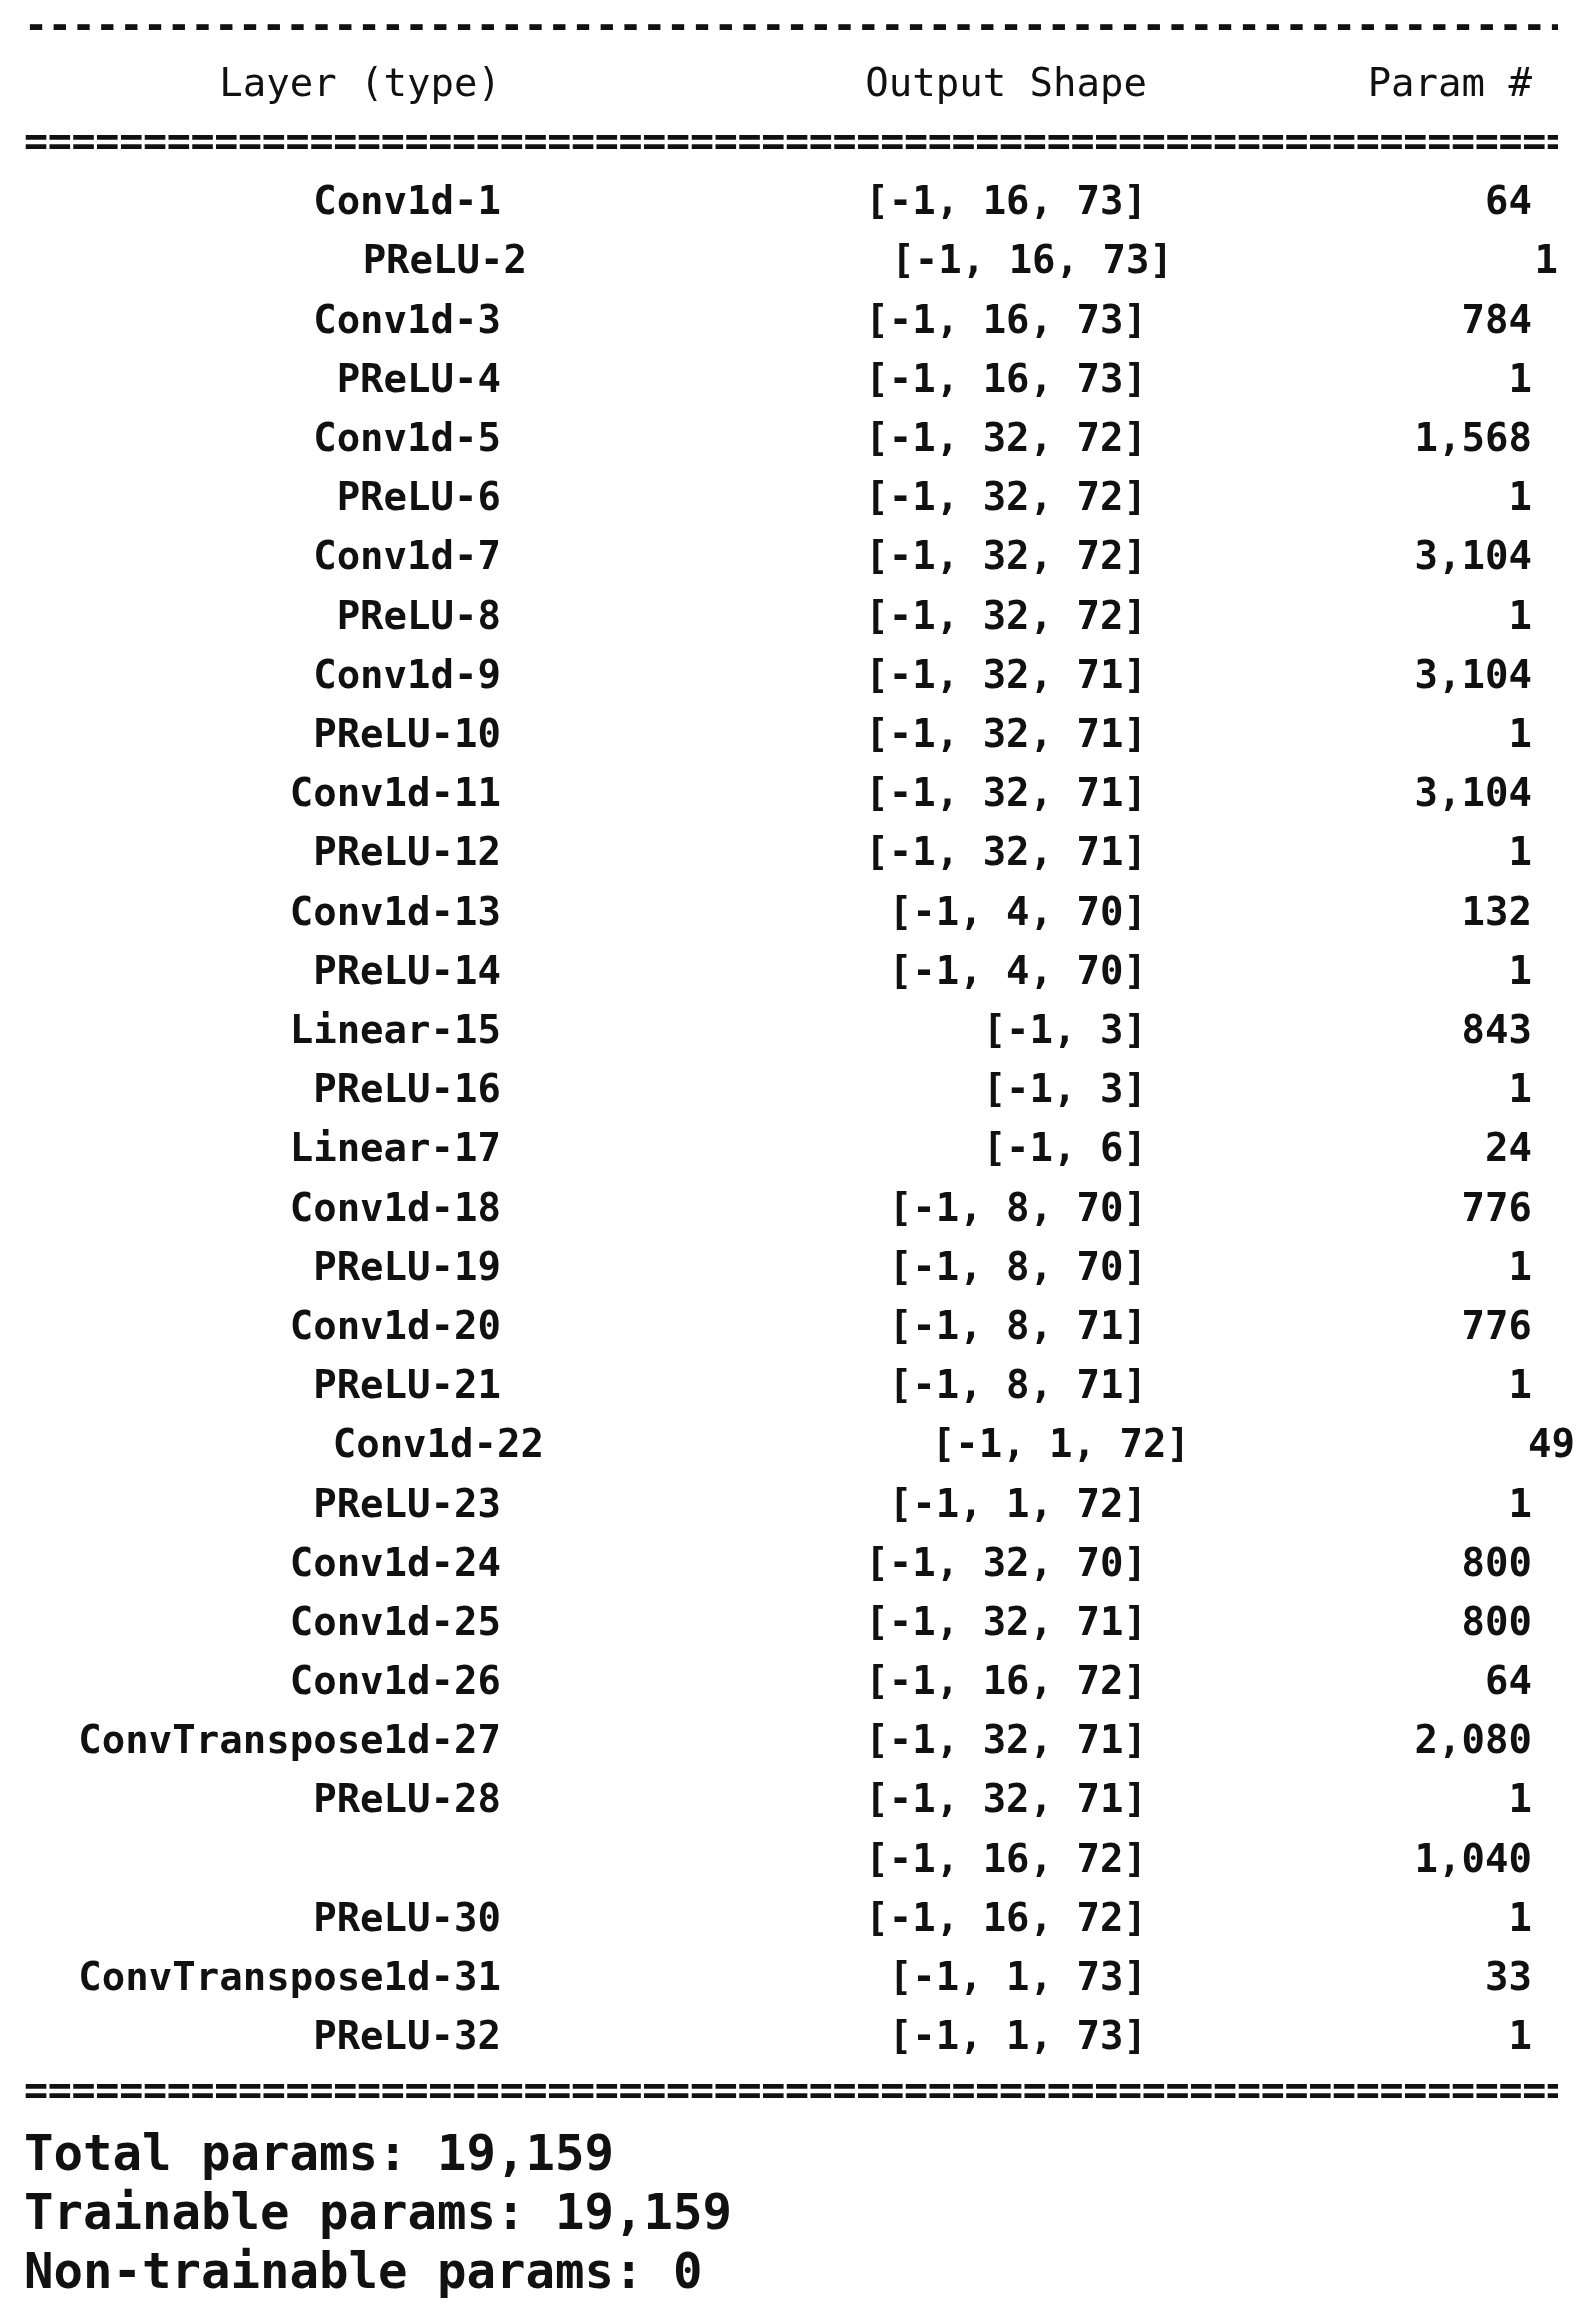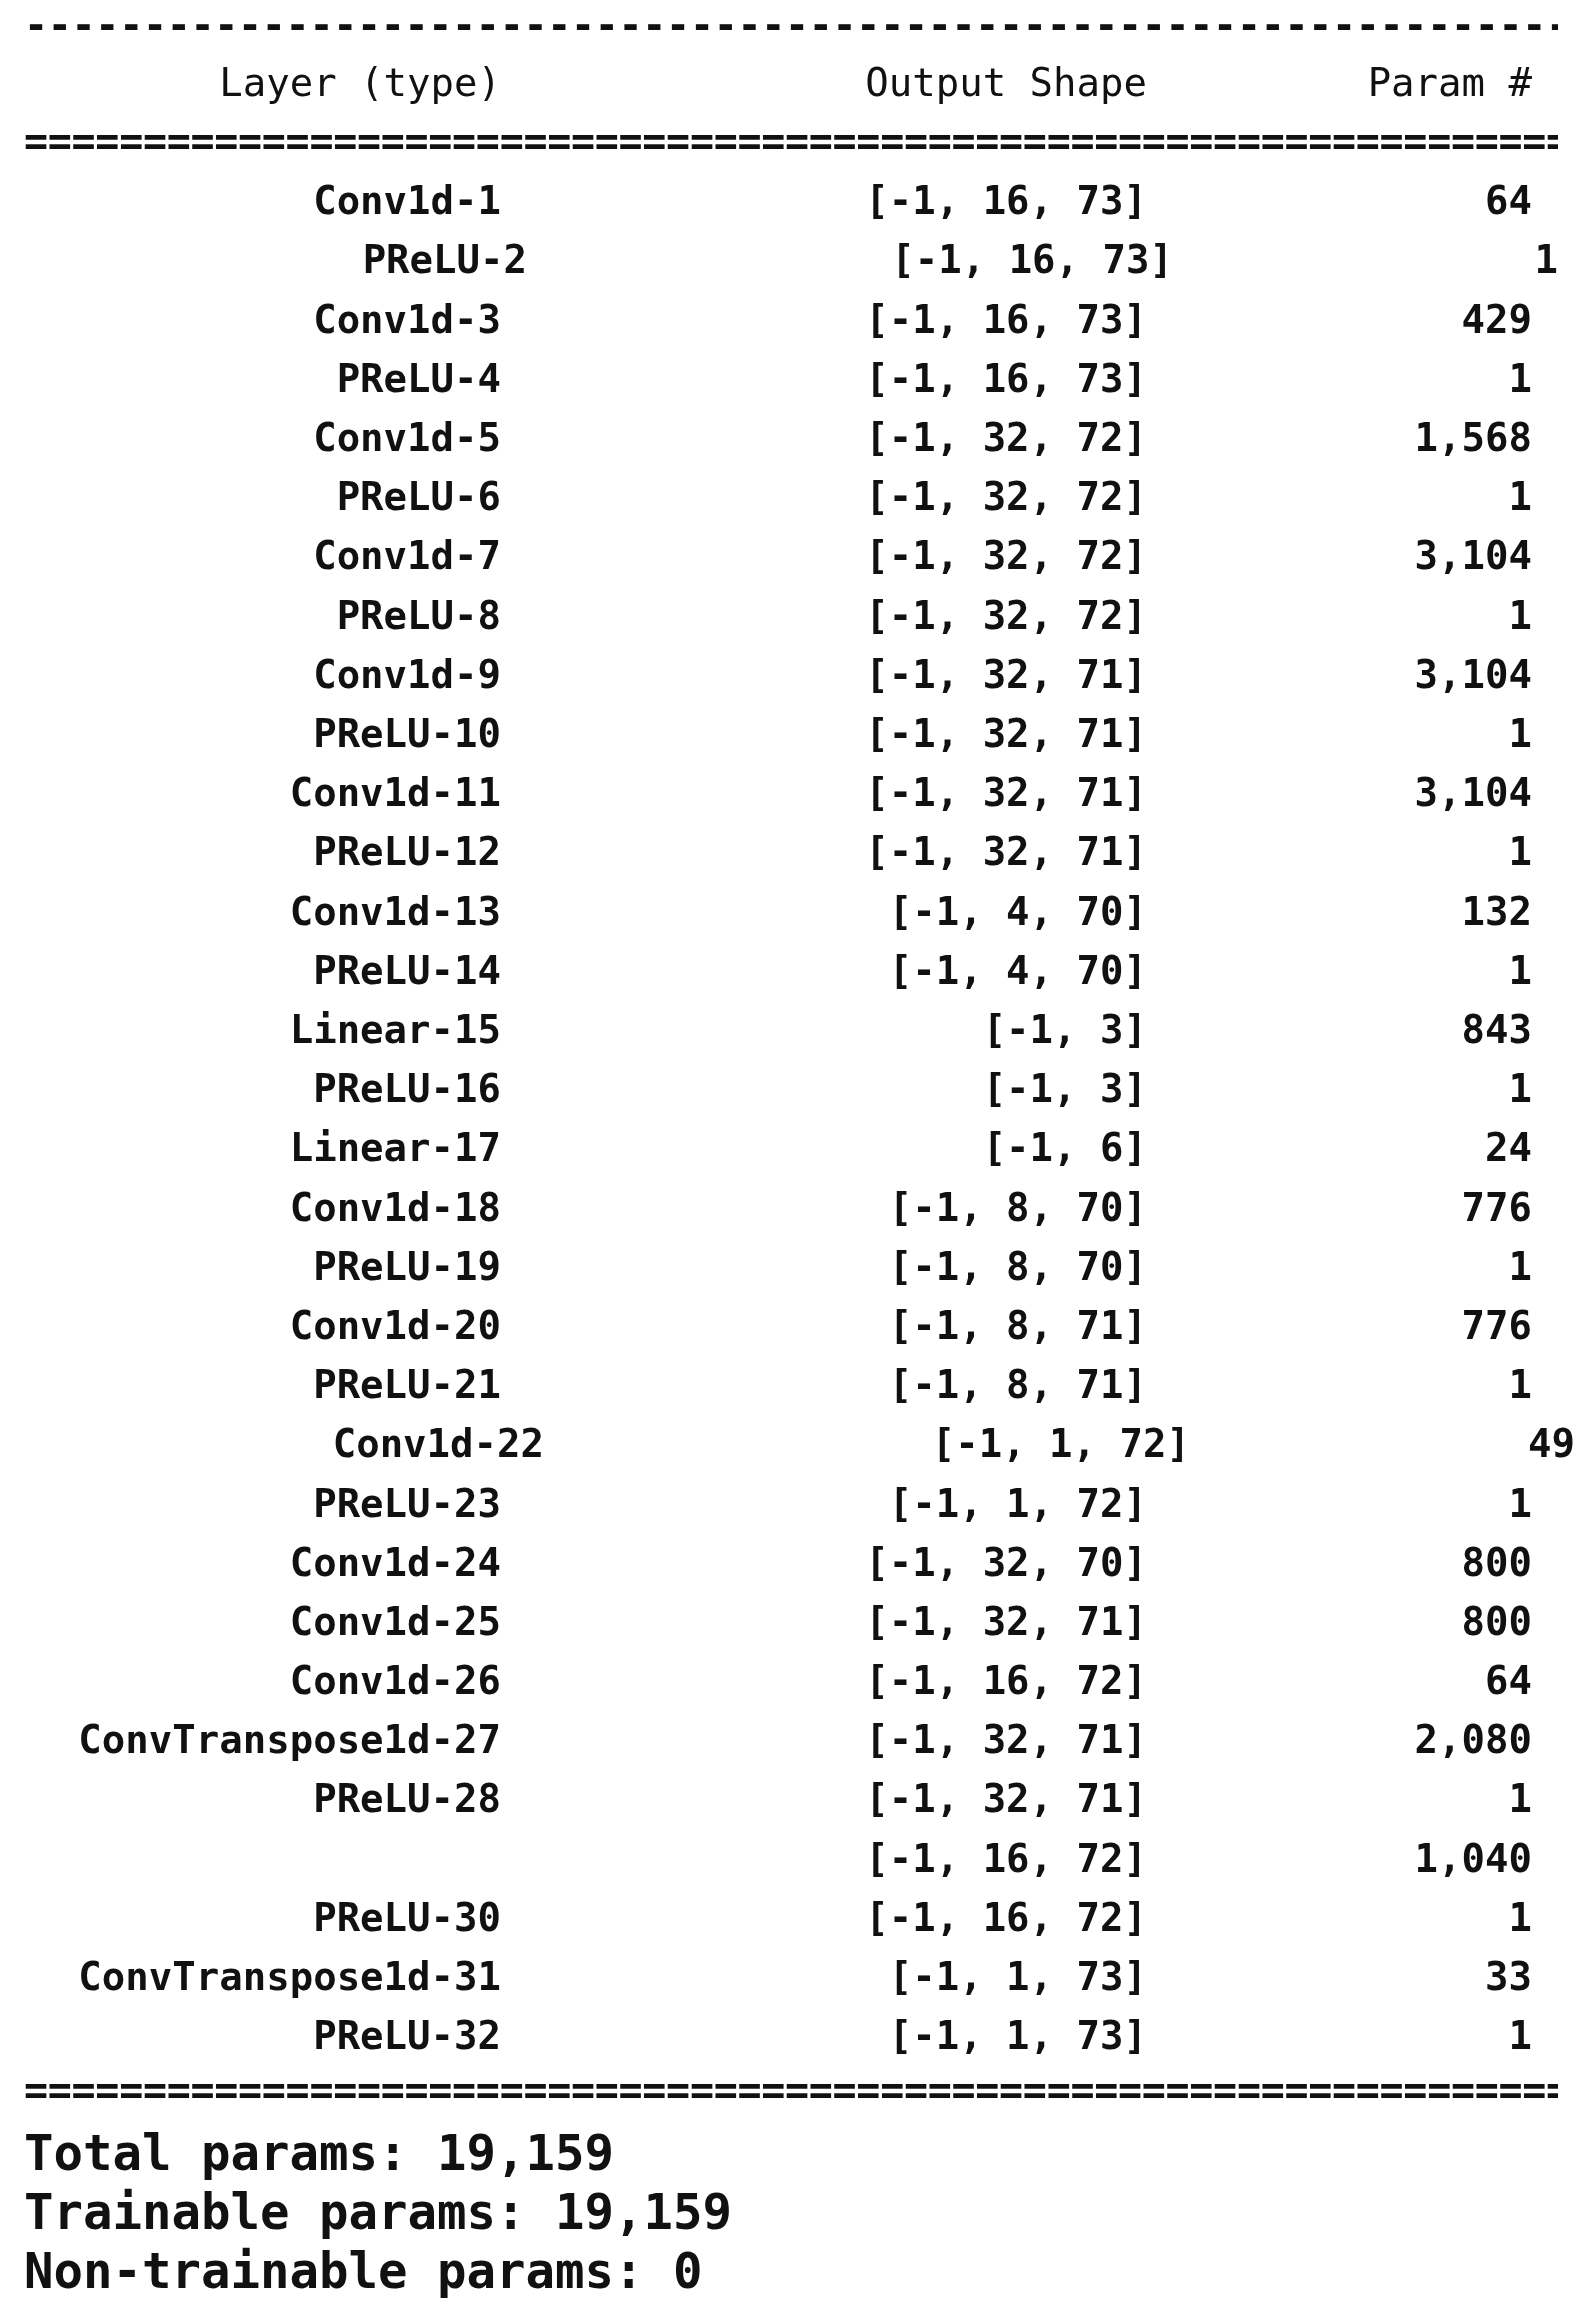--- a/index.html
+++ b/index.html
@@ -36,21 +36,21 @@
     <span class="cell c-layer" style="font-weight:normal;">Layer (type)</span>
     <span class="cell c-shape" style="font-weight:normal;">Output Shape</span>
     <span class="cell c-param" style="font-weight:normal;">Param #</span>
   </div>
 
   <div class="sep" style="top:121px;">=======================================================================</div>
 
   <div id="rows">
       <div class="row" style="top: 171px;"><span class="cell c-layer">Conv1d-1</span><span class="cell c-shape">[-1, 16, 73]</span><span class="cell c-param">64</span></div>
       <div class="row" style="top: 230px; padding-left: 26px;"><span class="cell c-layer">PReLU-2</span><span class="cell c-shape">[-1, 16, 73]</span><span class="cell c-param">1</span></div>
-      <div class="row" style="top: 290px;"><span class="cell c-layer">Conv1d-3</span><span class="cell c-shape">[-1, 16, 73]</span><span class="cell c-param">429</span></div>
+      <div class="row" style="top: 290px;"><span class="cell c-layer">Conv1d-3</span><span class="cell c-shape">[-1, 16, 73]</span><span class="cell c-param">784</span></div>
       <div class="row" style="top: 349px;"><span class="cell c-layer">PReLU-4</span><span class="cell c-shape">[-1, 16, 73]</span><span class="cell c-param">1</span></div>
       <div class="row" style="top: 408px;"><span class="cell c-layer">Conv1d-5</span><span class="cell c-shape">[-1, 32, 72]</span><span class="cell c-param">1,568</span></div>
       <div class="row" style="top: 467px;"><span class="cell c-layer">PReLU-6</span><span class="cell c-shape">[-1, 32, 72]</span><span class="cell c-param">1</span></div>
       <div class="row" style="top: 526px;"><span class="cell c-layer">Conv1d-7</span><span class="cell c-shape">[-1, 32, 72]</span><span class="cell c-param">3,104</span></div>
       <div class="row" style="top: 586px;"><span class="cell c-layer">PReLU-8</span><span class="cell c-shape">[-1, 32, 72]</span><span class="cell c-param">1</span></div>
       <div class="row" style="top: 645px;"><span class="cell c-layer">Conv1d-9</span><span class="cell c-shape">[-1, 32, 71]</span><span class="cell c-param">3,104</span></div>
       <div class="row" style="top: 704px;"><span class="cell c-layer">PReLU-10</span><span class="cell c-shape">[-1, 32, 71]</span><span class="cell c-param">1</span></div>
       <div class="row" style="top: 763px;"><span class="cell c-layer">Conv1d-11</span><span class="cell c-shape">[-1, 32, 71]</span><span class="cell c-param">3,104</span></div>
       <div class="row" style="top: 822px;"><span class="cell c-layer">PReLU-12</span><span class="cell c-shape">[-1, 32, 71]</span><span class="cell c-param">1</span></div>
       <div class="row" style="top: 882px;"><span class="cell c-layer">Conv1d-13</span><span class="cell c-shape">[-1, 4, 70]</span><span class="cell c-param">132</span></div>

